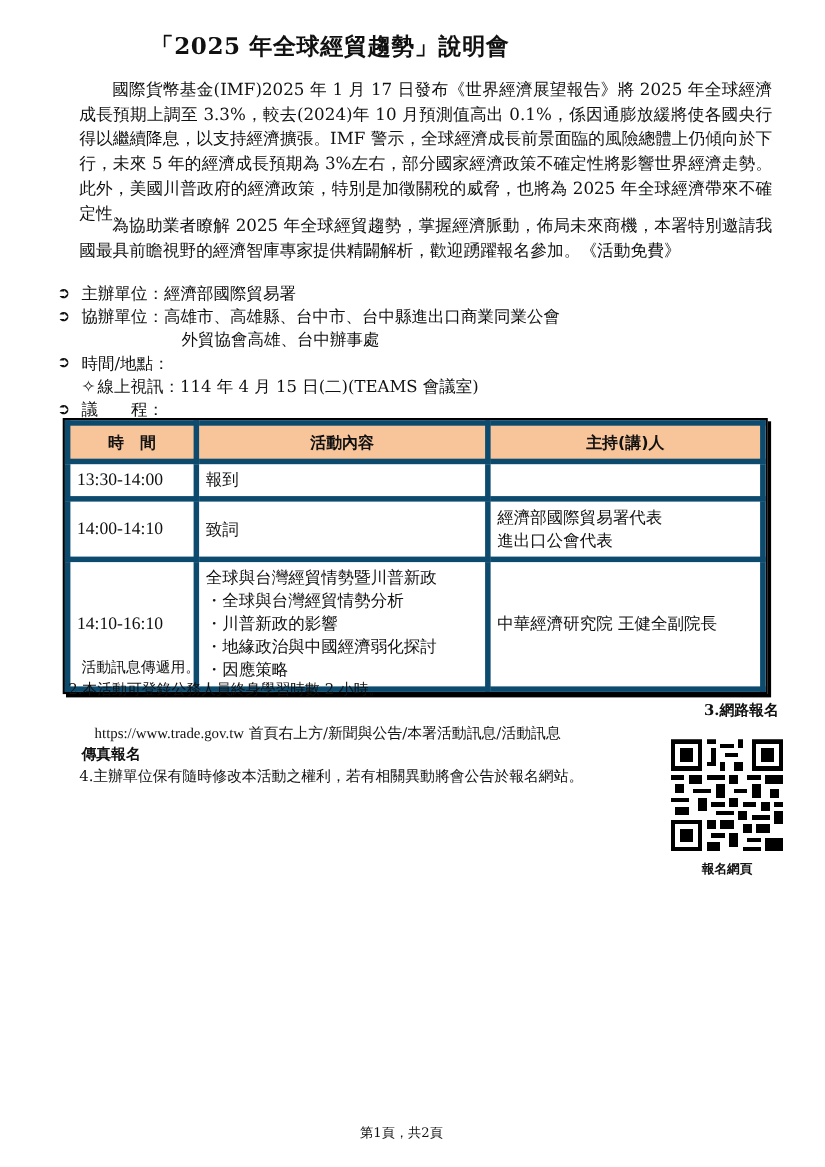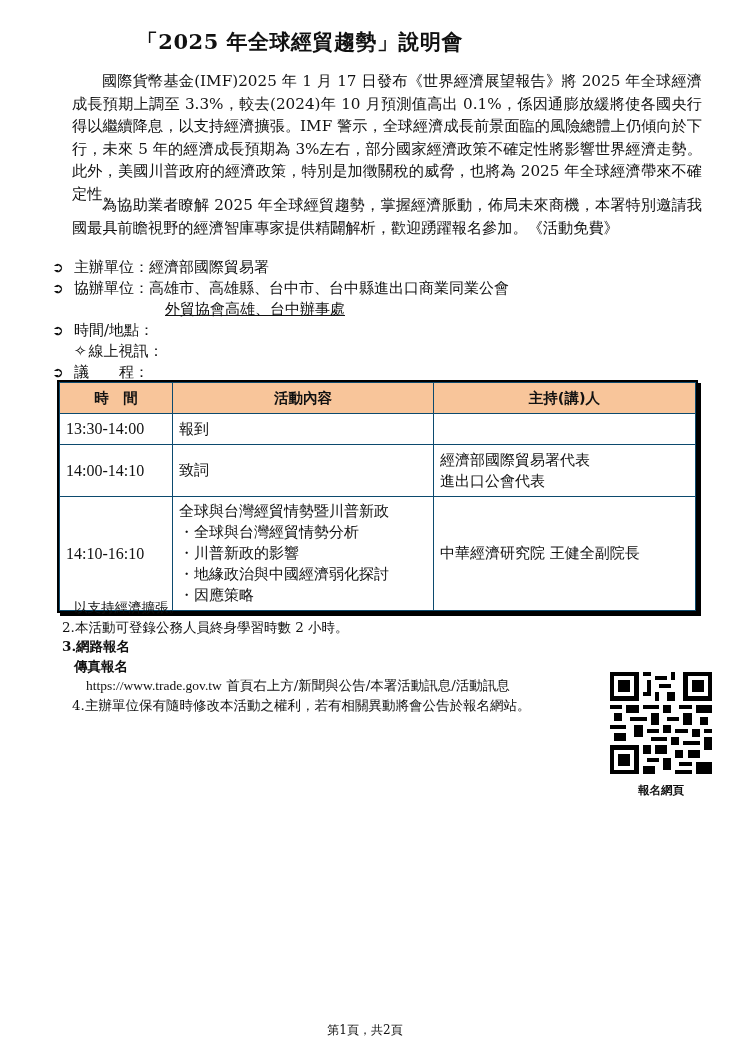--- a/index.html
+++ b/index.html
@@ -7,26 +7,26 @@
          font-family: "DejaVu Serif", "Liberation Serif", serif; color: #111; }
   .title { position: absolute; top: 28px; left: 0; width: 600px; text-align: center;
            font-size: 21px; font-weight: bold; letter-spacing: 0.5px; }
   .para { position: absolute; left: 60px; width: 630px; font-size: 15.2px; line-height: 22.5px;
           text-align: justify; text-indent: 30px; margin: 12px; }
   .p1 { top: 58px; }
   .p2 { top: 182px; }
   .info { position: absolute; left: 52px; font-size: 15px; line-height: 21px; }
   .info-row { display: flex; align-items: flex-start; white-space: nowrap; }
   .bullet { width: 22px; display: inline-block; font-size: 14px; font-family: "DejaVu Sans", sans-serif; }
-  .sub-indent { padding-left: 113px; text-decoration: underline; }
+  .sub-indent { padding-left: 113px; }
   .diamond-row { padding-left: 22px; }
   .table-wrap { position: absolute; left: 57px; top: 380px; width: 637px;
                 border: 2px solid #000; box-shadow: 3px 3px 0 #000; }
   table { border-collapse: collapse; width: 100%; font-size: 15px; }
-  th, td { border: 1px solid #0c4a6e; padding: 4px 6px; vertical-align: middle; }
+  th, td { border: 5px solid #0c4a6e; padding: 4px 6px; vertical-align: middle; }
   th { background: #f8c59a; font-family: "DejaVu Sans", sans-serif; font-weight: bold;
        font-size: 14.5px; height: 22px; }
   td.time { width: 100px; font-family: "Liberation Serif", serif; font-size: 16px; }
   td.content { width: 248px; }
   .line { display: block; line-height: 21px; }
   .notes { position: absolute; left: 28px; top: 598px; width: 680px; font-size: 13.5px; line-height: 19.5px; }
   .note-row { white-space: nowrap; }
   .n-indent { padding-left: 46px; }
   .n-indent2 { padding-left: 58px; }
   .bold { font-weight: bold; }
@@ -57,20 +57,21 @@
   <div class="info-row sub-indent">
     <span>外貿協會高雄、台中辦事處</span>
   </div>
   <div class="info-row">
     <span class="bullet">➲</span>
     <span>時間/地點：</span>
   </div>
   <div class="info-row diamond-row">
     <span style="margin-right:2px;">✧</span>
     <span>線上視訊：</span>
+    <span>114 年 4 月 15 日(二)(TEAMS  會議室)</span>
   </div>
   <div class="info-row">
     <span class="bullet">➲</span>
     <span>議　　程：</span>
   </div>
 </div>
 
 <div class="table-wrap">
   <table>
     <thead>
@@ -109,27 +110,27 @@
         </td>
         <td>
           <span class="line">中華經濟研究院  王健全副院長</span>
         </td>
       </tr>
     </tbody>
   </table>
 </div>
 
 <div class="notes">
-  <div class="note-row n-indent">以支持經濟擴張。</div>
+  <div class="note-row n-indent">活動訊息傳遞用。</div>
   <div class="note-row" style="padding-left:34px;">2.本活動可登錄公務人員終身學習時數 2 小時。</div>
-  <div class="note-row bold" style="padding-left:34px;">3.網路報名</div>
-  <div class="note-row bold" style="padding-left:46px;">傳真報名</div>
+  <div class="note-row bold" style="padding-left:34px;text-align:right;">3.網路報名</div>
   <div class="note-row n-indent2">
     <span style="font-family:'Liberation Serif',serif;">https://www.trade.gov.tw</span><span>  首頁右上方/新聞與公告/本署活動訊息/活動訊息</span>
   </div>
+  <div class="note-row bold" style="padding-left:46px;">傳真報名</div>
   <div class="note-row" style="padding-left:44px;">4.主辦單位保有隨時修改本活動之權利，若有相關異動將會公告於報名網站。</div>
 </div>
 
 <svg class="qr" viewBox="0 0 25 25" shape-rendering="crispEdges">
   <rect width="25" height="25" fill="#fff"></rect>
   <g fill="#000">
     <rect x="0" y="0" width="7" height="7"></rect>
       <rect x="1" y="1" width="5" height="5" fill="#fff"></rect>
       <rect x="2" y="2" width="3" height="3"></rect>
     <rect x="18" y="0" width="7" height="7"></rect>

